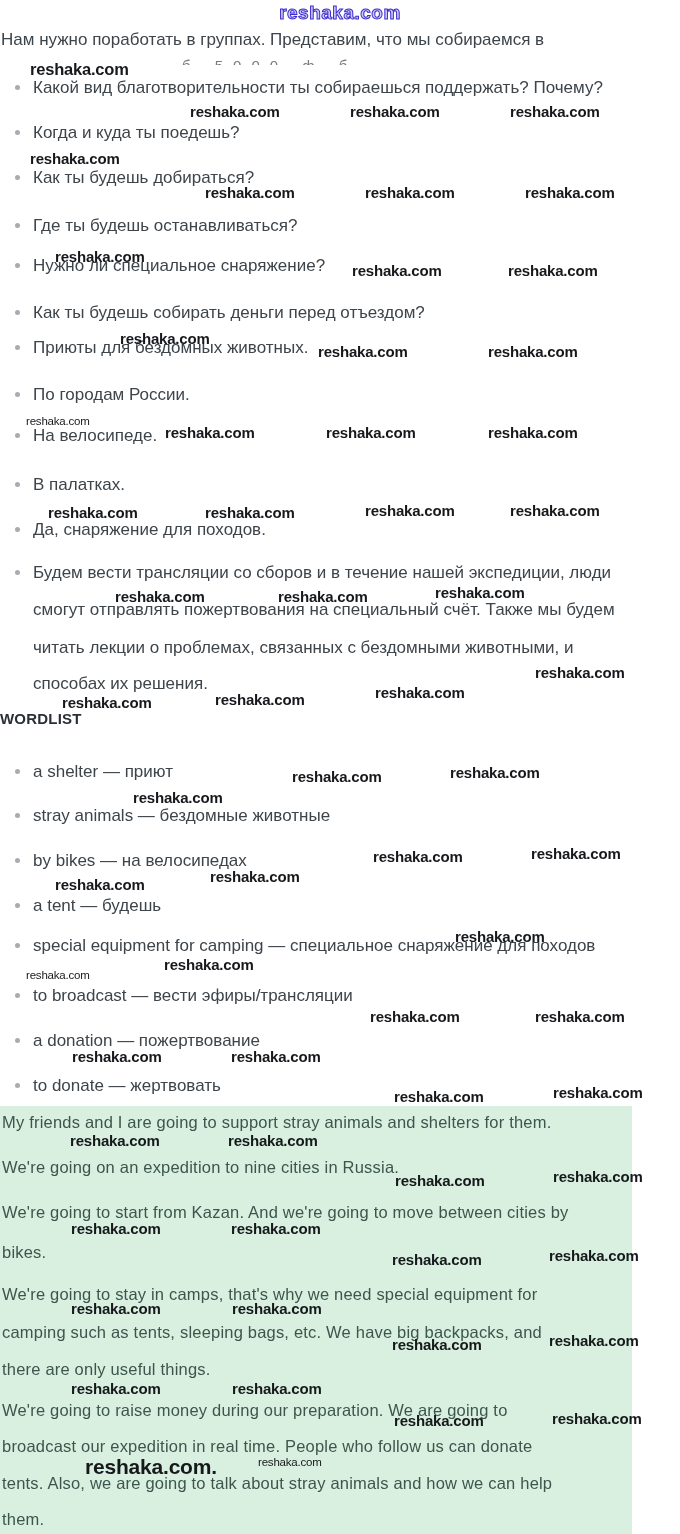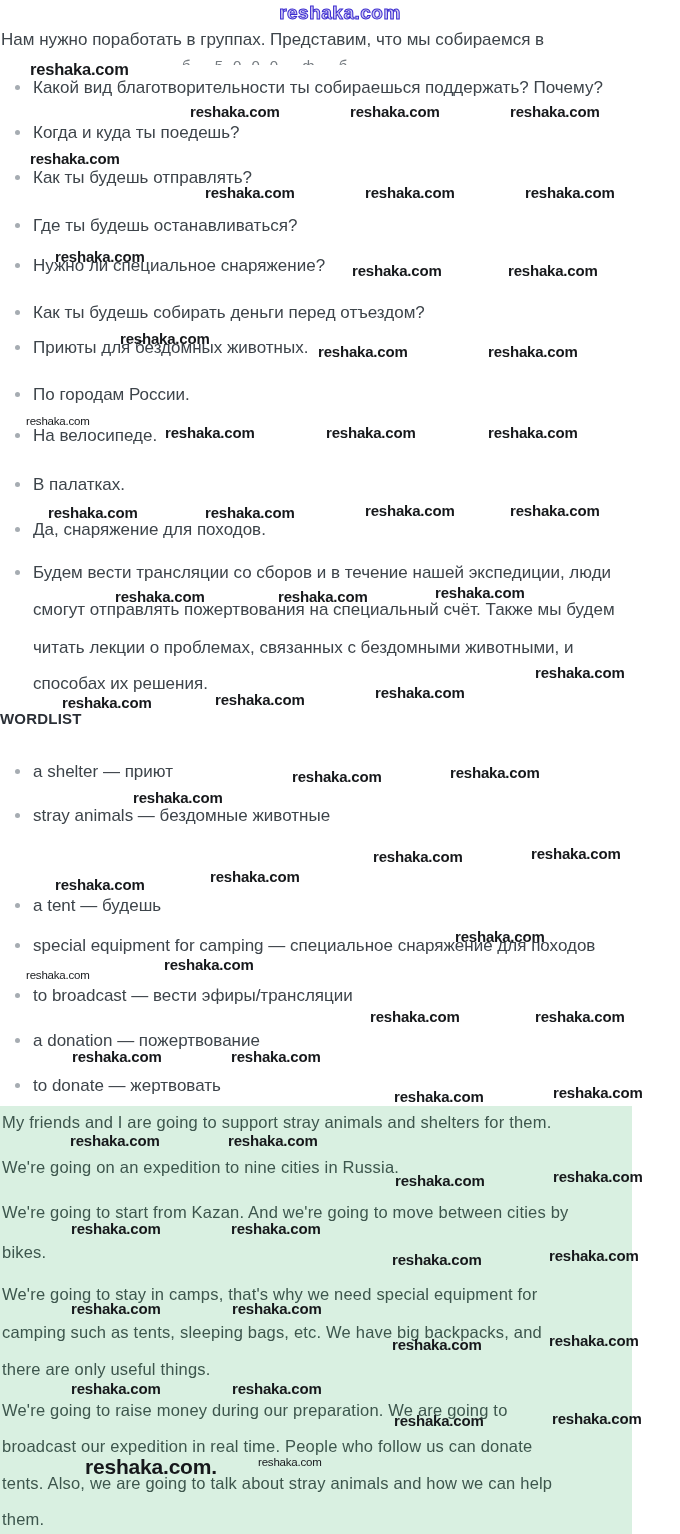--- a/index.html
+++ b/index.html
@@ -64,40 +64,41 @@
   <div class="logo">reshaka.com</div>
 
   <div class="intro">Нам нужно поработать в группах. Представим, что мы собираемся в</div>
 
   <div class="frags">
     <span>б 5000 ф б</span>
   </div>
 
   <div class="row" style="top:78px"><span class="dot"></span><span>Какой вид благотворительности ты собираешься поддержать? Почему?</span></div>
   <div class="row" style="top:123px"><span class="dot"></span><span>Когда и куда ты поедешь?</span></div>
-  <div class="row" style="top:168px"><span class="dot"></span><span>Как ты будешь отправлять?</span></div>
+  <div class="row" style="top:168px"><span class="dot"></span><span>Как ты будешь добираться?</span></div>
   <div class="row" style="top:216px"><span class="dot"></span><span>Где ты будешь останавливаться?</span></div>
   <div class="row" style="top:256px"><span class="dot"></span><span>Нужно ли специальное снаряжение?</span></div>
   <div class="row" style="top:303px"><span class="dot"></span><span>Как ты будешь собирать деньги перед отъездом?</span></div>
   <div class="row" style="top:338px"><span class="dot"></span><span>Приюты для бездомных животных.</span></div>
   <div class="row" style="top:385px"><span class="dot"></span><span>По городам России.</span></div>
   <div class="row" style="top:426px"><span class="dot"></span><span>На велосипеде.</span></div>
   <div class="row" style="top:475px"><span class="dot"></span><span>В палатках.</span></div>
   <div class="row" style="top:520px"><span class="dot"></span><span>Да, снаряжение для походов.</span></div>
 
   <span class="para-dot" style="top:570px"></span>
   <div class="para-line" style="top:563px">Будем вести трансляции со сборов и в течение нашей экспедиции, люди</div>
   <div class="para-line" style="top:600px">смогут отправлять пожертвования на специальный счёт. Также мы будем</div>
   <div class="para-line" style="top:638px">читать лекции о проблемах, связанных с бездомными животными, и</div>
   <div class="para-line" style="top:674px">способах их решения.</div>
 
   <div class="wordlist-title">WORDLIST</div>
 
   <div class="row" style="top:762px"><span class="dot"></span><span>a shelter — приют</span></div>
   <div class="row" style="top:806px"><span class="dot"></span><span>stray animals — бездомные животные</span></div>
+  <div class="row" style="top:851px"><span class="dot"></span><span>by bikes — на велосипедах</span></div>
   <div class="row" style="top:896px"><span class="dot"></span><span>a tent — будешь</span></div>
   <div class="row" style="top:936px"><span class="dot"></span><span>special equipment for camping — специальное снаряжение для походов</span></div>
   <div class="row" style="top:986px"><span class="dot"></span><span>to broadcast — вести эфиры/трансляции</span></div>
   <div class="row" style="top:1076px"><span class="dot"></span><span>to donate — жертвовать</span></div>
   <div class="row" style="top:1031px"><span class="dot"></span><span>a donation — пожертвование</span></div>
 
   <div class="answer-box">
     <div class="ans-line" style="top:7px">My friends and I are going to support stray animals and shelters for them.</div>
     <div class="ans-line" style="top:52px">We're going on an expedition to nine cities in Russia.</div>
     <div class="ans-line" style="top:97px">We're going to start from Kazan. And we're going to move between cities by</div>

